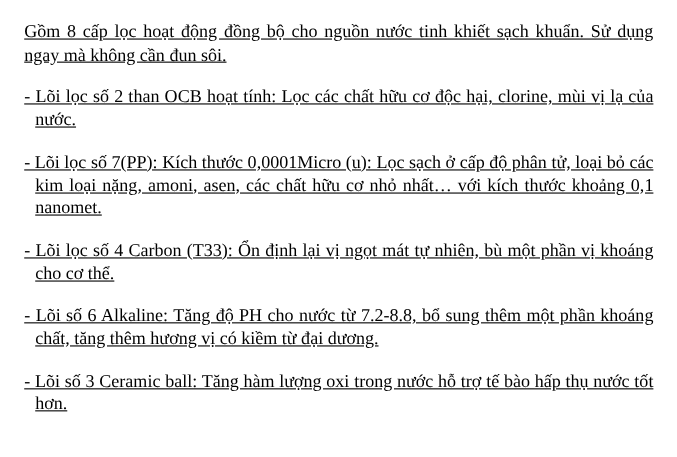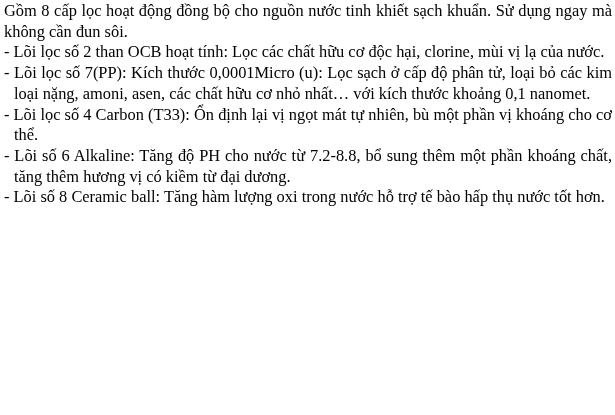--- a/index.html
+++ b/index.html
@@ -16,32 +16,33 @@
     box-sizing: border-box;
     width: 615px;
     height: 415px;
     padding: 1px 3px 0 4px;
     font-family: "Liberation Serif", "DejaVu Serif", serif;
     font-size: 16.4px;
     line-height: 20.7px;
     color: #000000;
   }
   .para {
-    margin: 0;
+    margin: 18px;
     text-align: justify;
     text-justify: inter-word;
+    text-decoration: underline;
   }
   .bullet {
     padding-left: 10px;
     text-indent: -10px;
   }
 </style>
 </head>
 <body>
 
 <div class="page">
   <p class="para">Gồm 8 cấp lọc hoạt động đồng bộ cho nguồn nước tinh khiết sạch khuẩn. Sử dụng ngay mà không cần đun sôi.</p>
   <p class="para bullet">- Lõi lọc số 2 than OCB hoạt tính: Lọc các chất hữu cơ độc hại, clorine, mùi vị lạ của nước.</p>
   <p class="para bullet">- Lõi lọc số 7(PP): Kích thước 0,0001Micro (u): Lọc sạch ở cấp độ phân tử, loại bỏ các kim loại nặng, amoni, asen, các chất hữu cơ nhỏ nhất… với kích thước khoảng 0,1 nanomet.</p>
   <p class="para bullet">- Lõi lọc số 4 Carbon (T33): Ổn định lại  vị ngọt mát tự nhiên, bù một phần vị khoáng cho cơ thể.</p>
   <p class="para bullet">- Lõi số 6 Alkaline: Tăng độ PH cho nước từ 7.2-8.8, bổ sung thêm một phần khoáng chất, tăng thêm hương vị có kiềm từ đại dương.</p>
-  <p class="para bullet">- Lõi số 8 Ceramic ball: Tăng hàm lượng oxi trong nước hỗ trợ tế bào hấp thụ nước tốt hơn.</p>
+  <p class="para bullet">- Lõi số 3 Ceramic ball: Tăng hàm lượng oxi trong nước hỗ trợ tế bào hấp thụ nước tốt hơn.</p>
 </div>
 
 </body></html>

